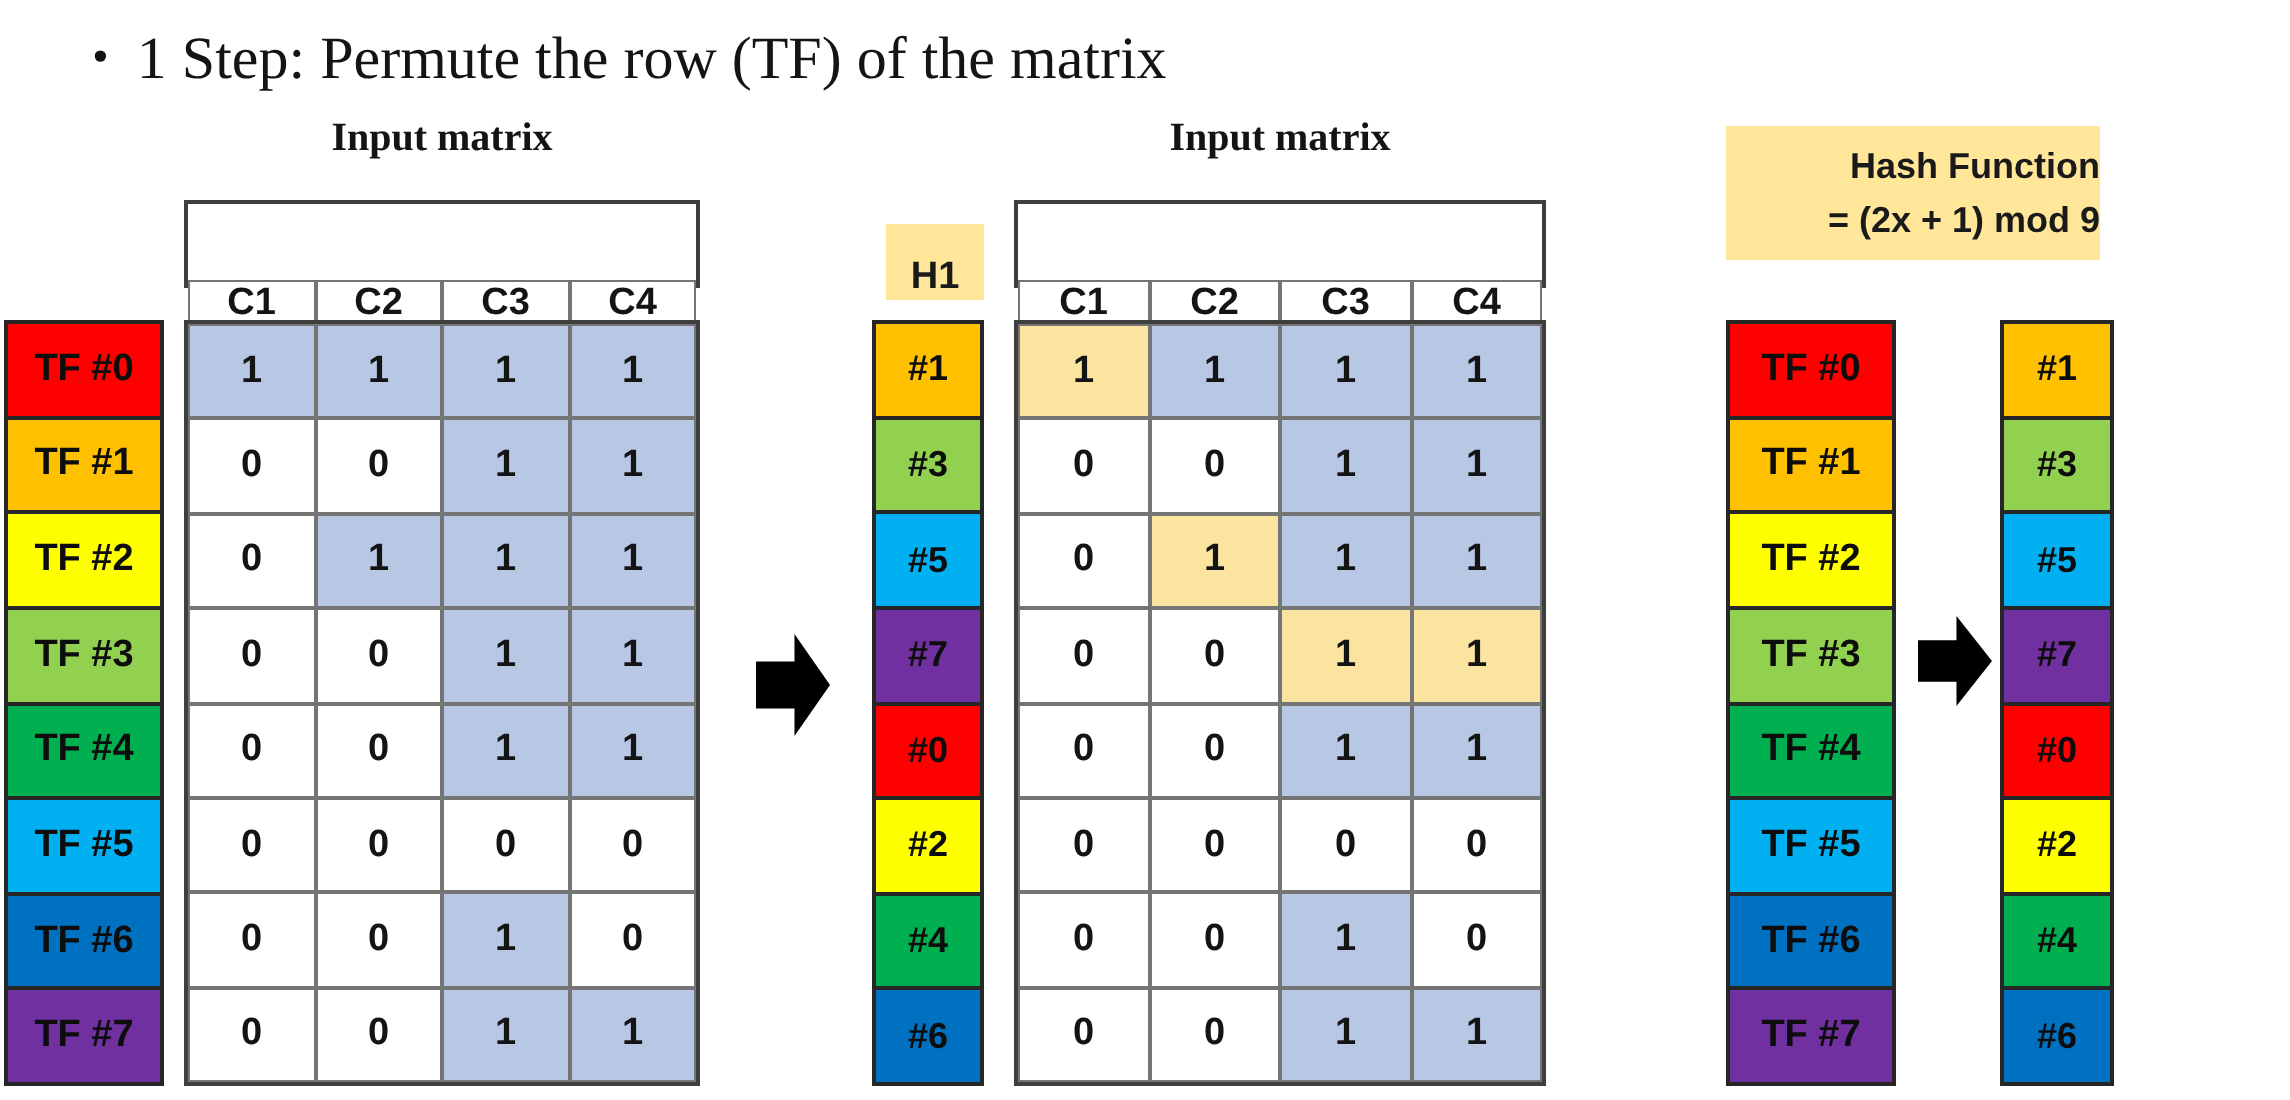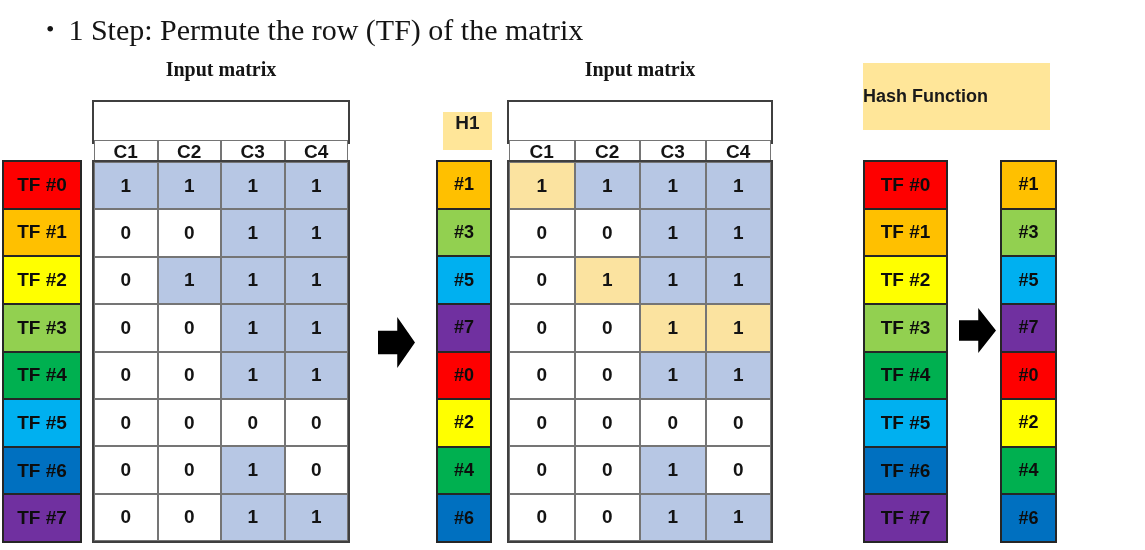--- a/index.html
+++ b/index.html
@@ -23,21 +23,21 @@
   .grid .c.hl{background:var(--hl);}
   .grid .c.hdr{background:#fff;margin-top:38px;}
 
   
   .labelcol{position:absolute;display:flex;flex-direction:column;box-sizing:border-box;border-radius:30px;}
   .labelcol .lc{flex:1;box-sizing:border-box;border:2px solid #262626;display:flex;
                 align-items:center;justify-content:center;font-weight:bold;font-size:19px;color:#0d0d0d;}
   .labelcol .lc + .lc{border-top:none;}
 
   
-  .tanbox{position:absolute;background:var(--tan);display:flex;align-items:flex-start;
+  .tanbox{position:absolute;background:var(--tan);display:flex;align-items:flex-end;
           justify-content:center;box-sizing:border-box;}
   #h1-box{left:443px;top:112px;width:49px;height:38px;font-weight:bold;font-size:19px;}
   #hash-box{left:863px;top:63px;width:187px;height:67px;flex-direction:column;
             font-weight:bold;font-size:18px;line-height:1.45;color:#1a1a1a;}
 
   
   .blockarrow{position:absolute;background:#000;
               clip-path:polygon(0% 27%,52% 27%,52% 0%,100% 50%,52% 100%,52% 73%,0% 73%);}
   #arrow-left{left:378px;top:317px;width:37px;height:51px;}
   #arrow-right{left:959px;top:308px;width:37px;height:45px;}
@@ -171,20 +171,21 @@
       <div class="c one">1</div>
       <div class="c">0</div>
       <div class="c">0</div>
       <div class="c">0</div>
       <div class="c one">1</div>
       <div class="c one">1</div>
     </div>
 
   <div id="hash-box" class="tanbox">
     <div>Hash Function</div>
+    <div>= (2x + 1) mod 9</div>
   </div>
   <div id="right-tfcol" class="labelcol">
       <div class="lc" style="background: rgb(254, 0, 0);">TF #0</div>
       <div class="lc" style="background: rgb(255, 192, 0);">TF #1</div>
       <div class="lc" style="background: rgb(255, 255, 0);">TF #2</div>
       <div class="lc" style="background: rgb(146, 208, 80);">TF #3</div>
       <div class="lc" style="background: rgb(0, 176, 80);">TF #4</div>
       <div class="lc" style="background: rgb(0, 176, 240);">TF #5</div>
       <div class="lc" style="background: rgb(0, 112, 192);">TF #6</div>
       <div class="lc" style="background: rgb(112, 48, 160);">TF #7</div>

